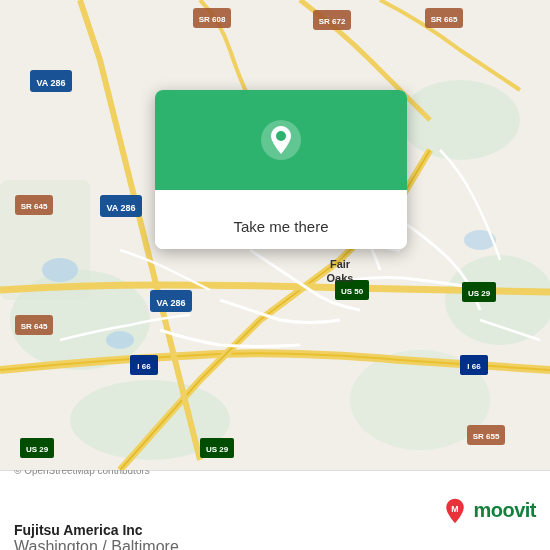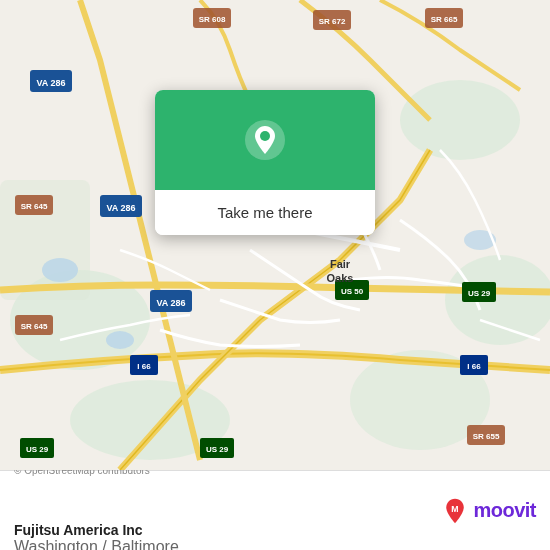--- a/index.html
+++ b/index.html
@@ -34,28 +34,29 @@
       top: 0; left: 0;
       width: 100%;
       height: 100%;
     }
 
     
     .popup-card {
       position: absolute;
       top: 90px;
       left: 155px;
-      width: 220px;
+      width: 252px;
       background: white;
       border-radius: 8px;
       box-shadow: 0 4px 16px rgba(0,0,0,0.3);
       overflow: hidden;
       display: flex;
       flex-direction: column;
       align-items: center;
+      gap: 14px;
     }
 
     .popup-green-section {
       background: #2db36d;
       width: 100%;
       height: 100px;
       display: flex;
       align-items: center;
       justify-content: center;
     }
@@ -97,21 +98,21 @@
     }
 
     .moovit-m {
       width: 28px;
       height: 28px;
     }
 
     .moovit-text {
       font-size: 20px;
       font-weight: bold;
-      color: #6d28d9;
+      color: #15803d;
       letter-spacing: -0.5px;
     }
 
     .bottom-info {
       display: flex;
       flex-direction: column;
     }
 
     .copyright-text {
       font-size: 10px;

